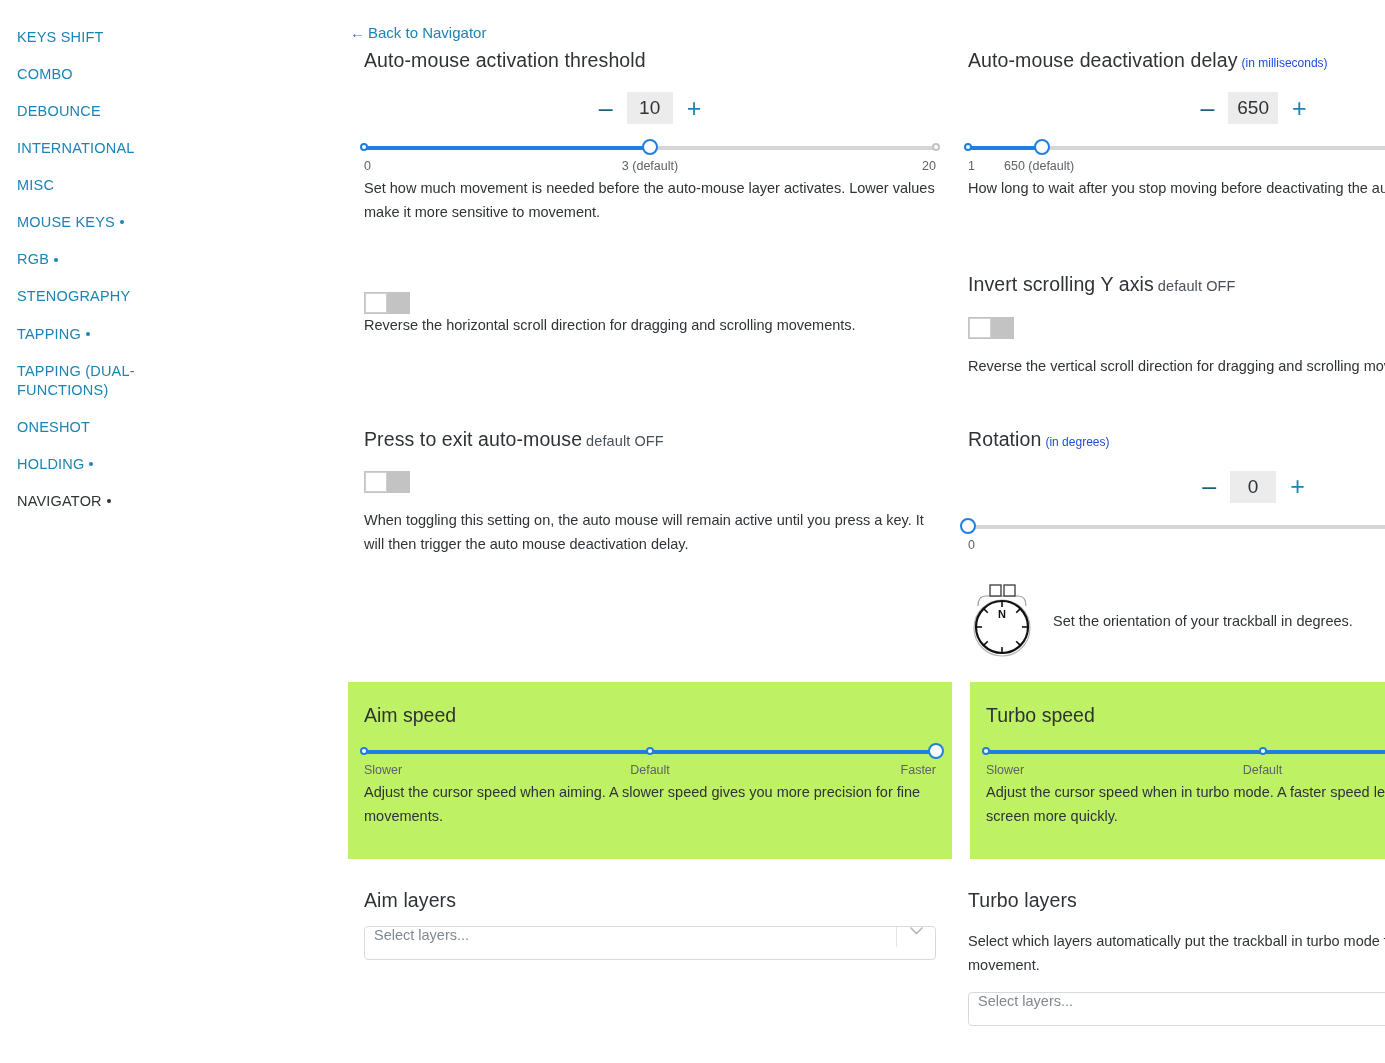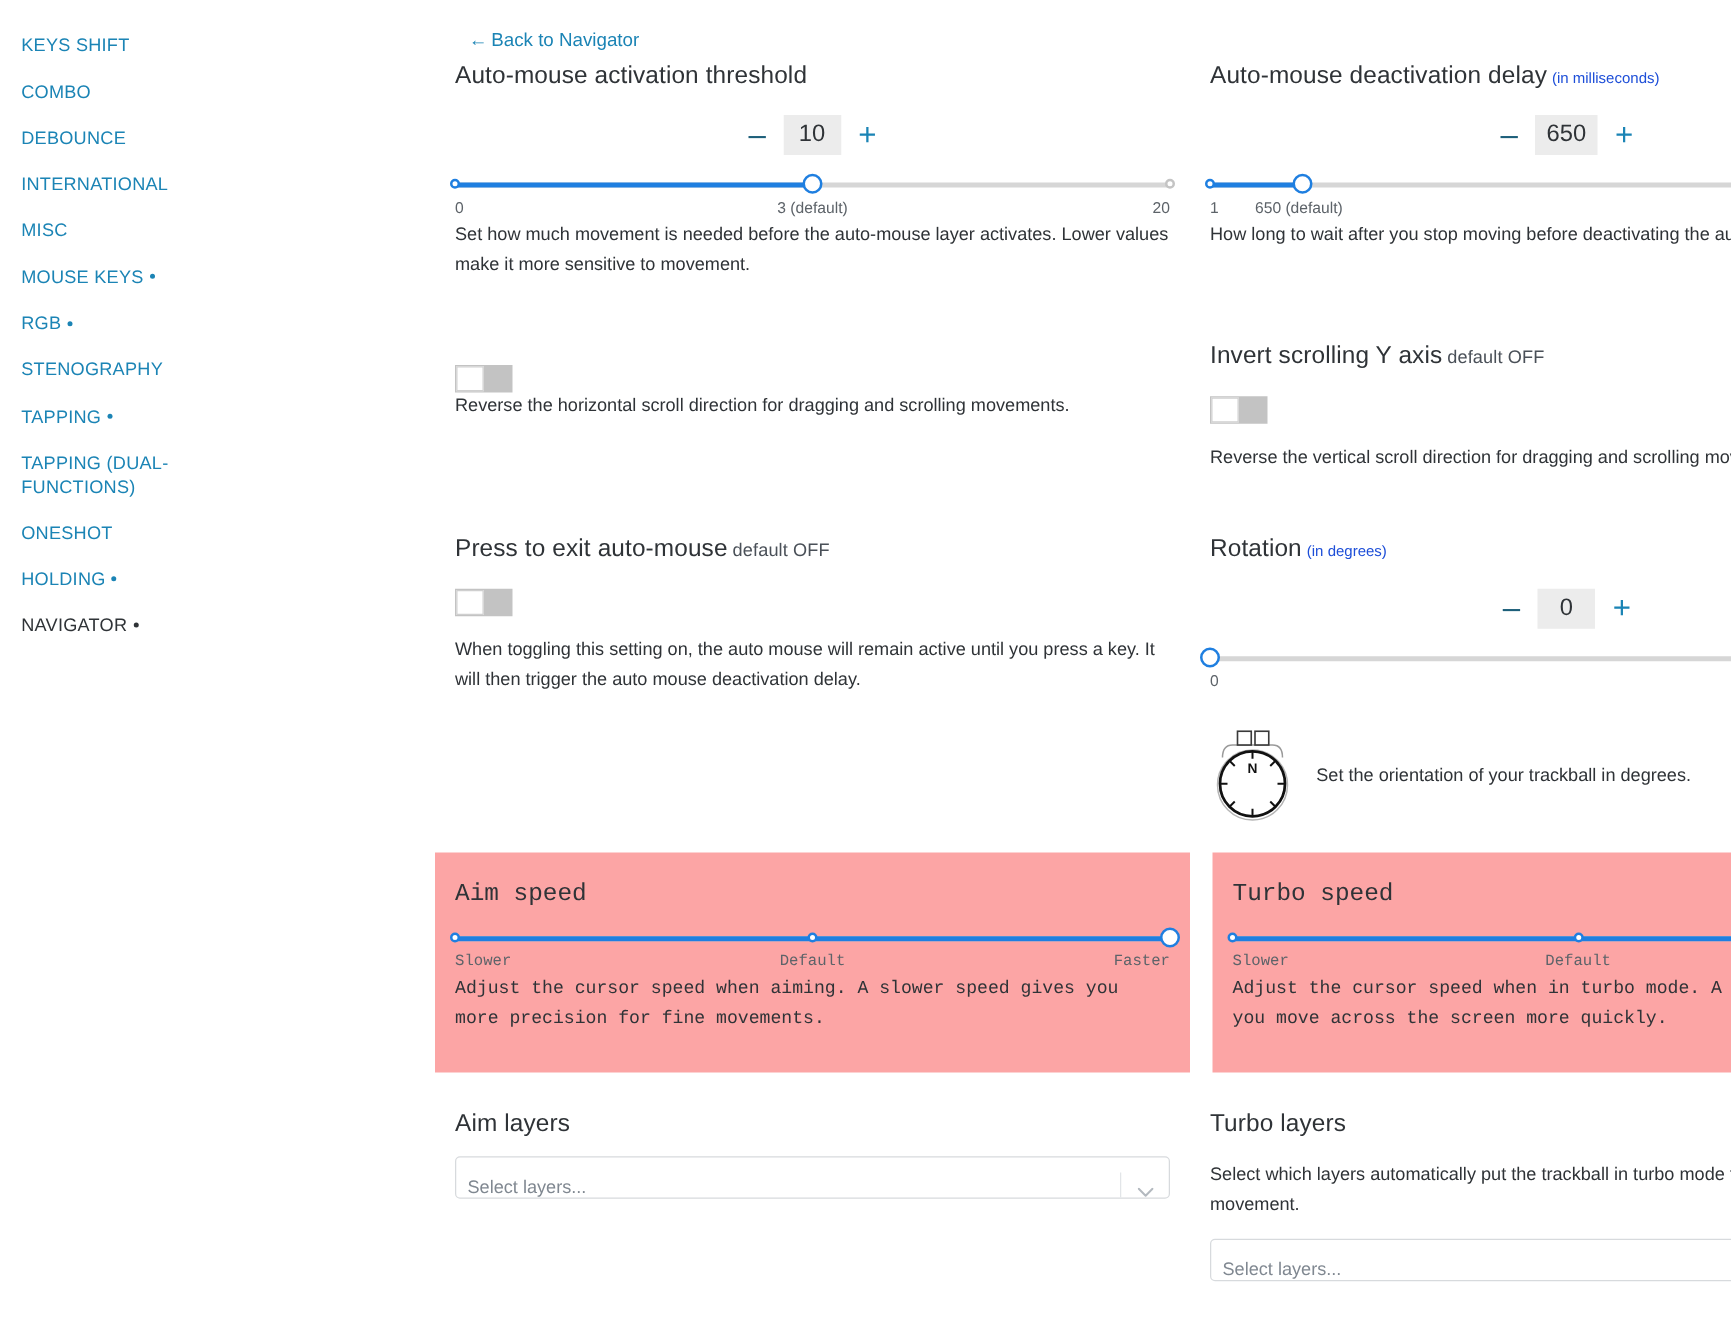--- a/index.html
+++ b/index.html
@@ -63,21 +63,20 @@
     padding: 0;
   }
   .back-link {
     position: absolute;
     left: 176px;
     top: 24px;
     font-size: 15px;
     color: #1b84b5;
     cursor: pointer;
     white-space: nowrap;
-    margin-left: 25px;
   }
   .back-link .arrow {
     font-size: 15px;
     margin-right: 3px;
   }
 
   .grid {
     position: absolute;
     left: 0;
     top: 48px;
@@ -219,36 +218,35 @@
     position: absolute;
     left: 1px; top: 1px;
     width: 22px; height: 20px;
     background: #ffffff;
     border: 1px solid #cfcfcf;
     box-sizing: border-box;
   }
 
   
   .hl-panel {
-    background: #fca5a5;
+    background: #bef264;
     padding: 22px 16px 30px 16px;
     box-sizing: border-box;
-    font-family: Liberation Mono, monospace;
   }
   .hl-title { font-size: 19.5px; font-weight: 400; color: #2f3337; }
 
   
   .select {
     margin-top: 14px;
     height: 34px;
     border: 1px solid #d7dadd;
     border-radius: 4px;
     background: #fff;
     display: flex;
-    align-items: flex-end;
+    align-items: flex-start;
     cursor: pointer;
     box-sizing: border-box;
   }
   .select .ph {
     flex: 1;
     padding-left: 9px;
     font-size: 14.5px;
     color: #808891;
   }
   .select .divider {

